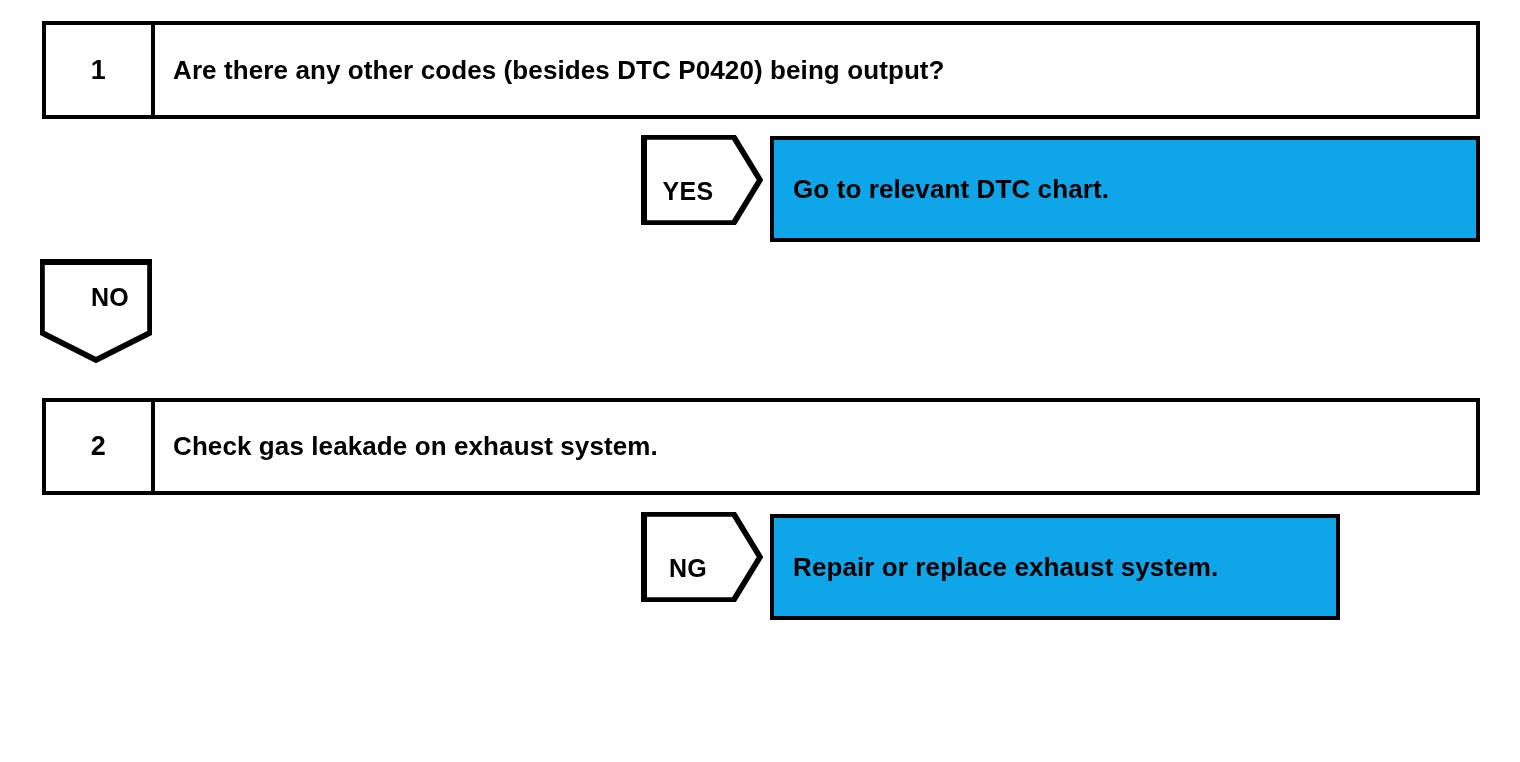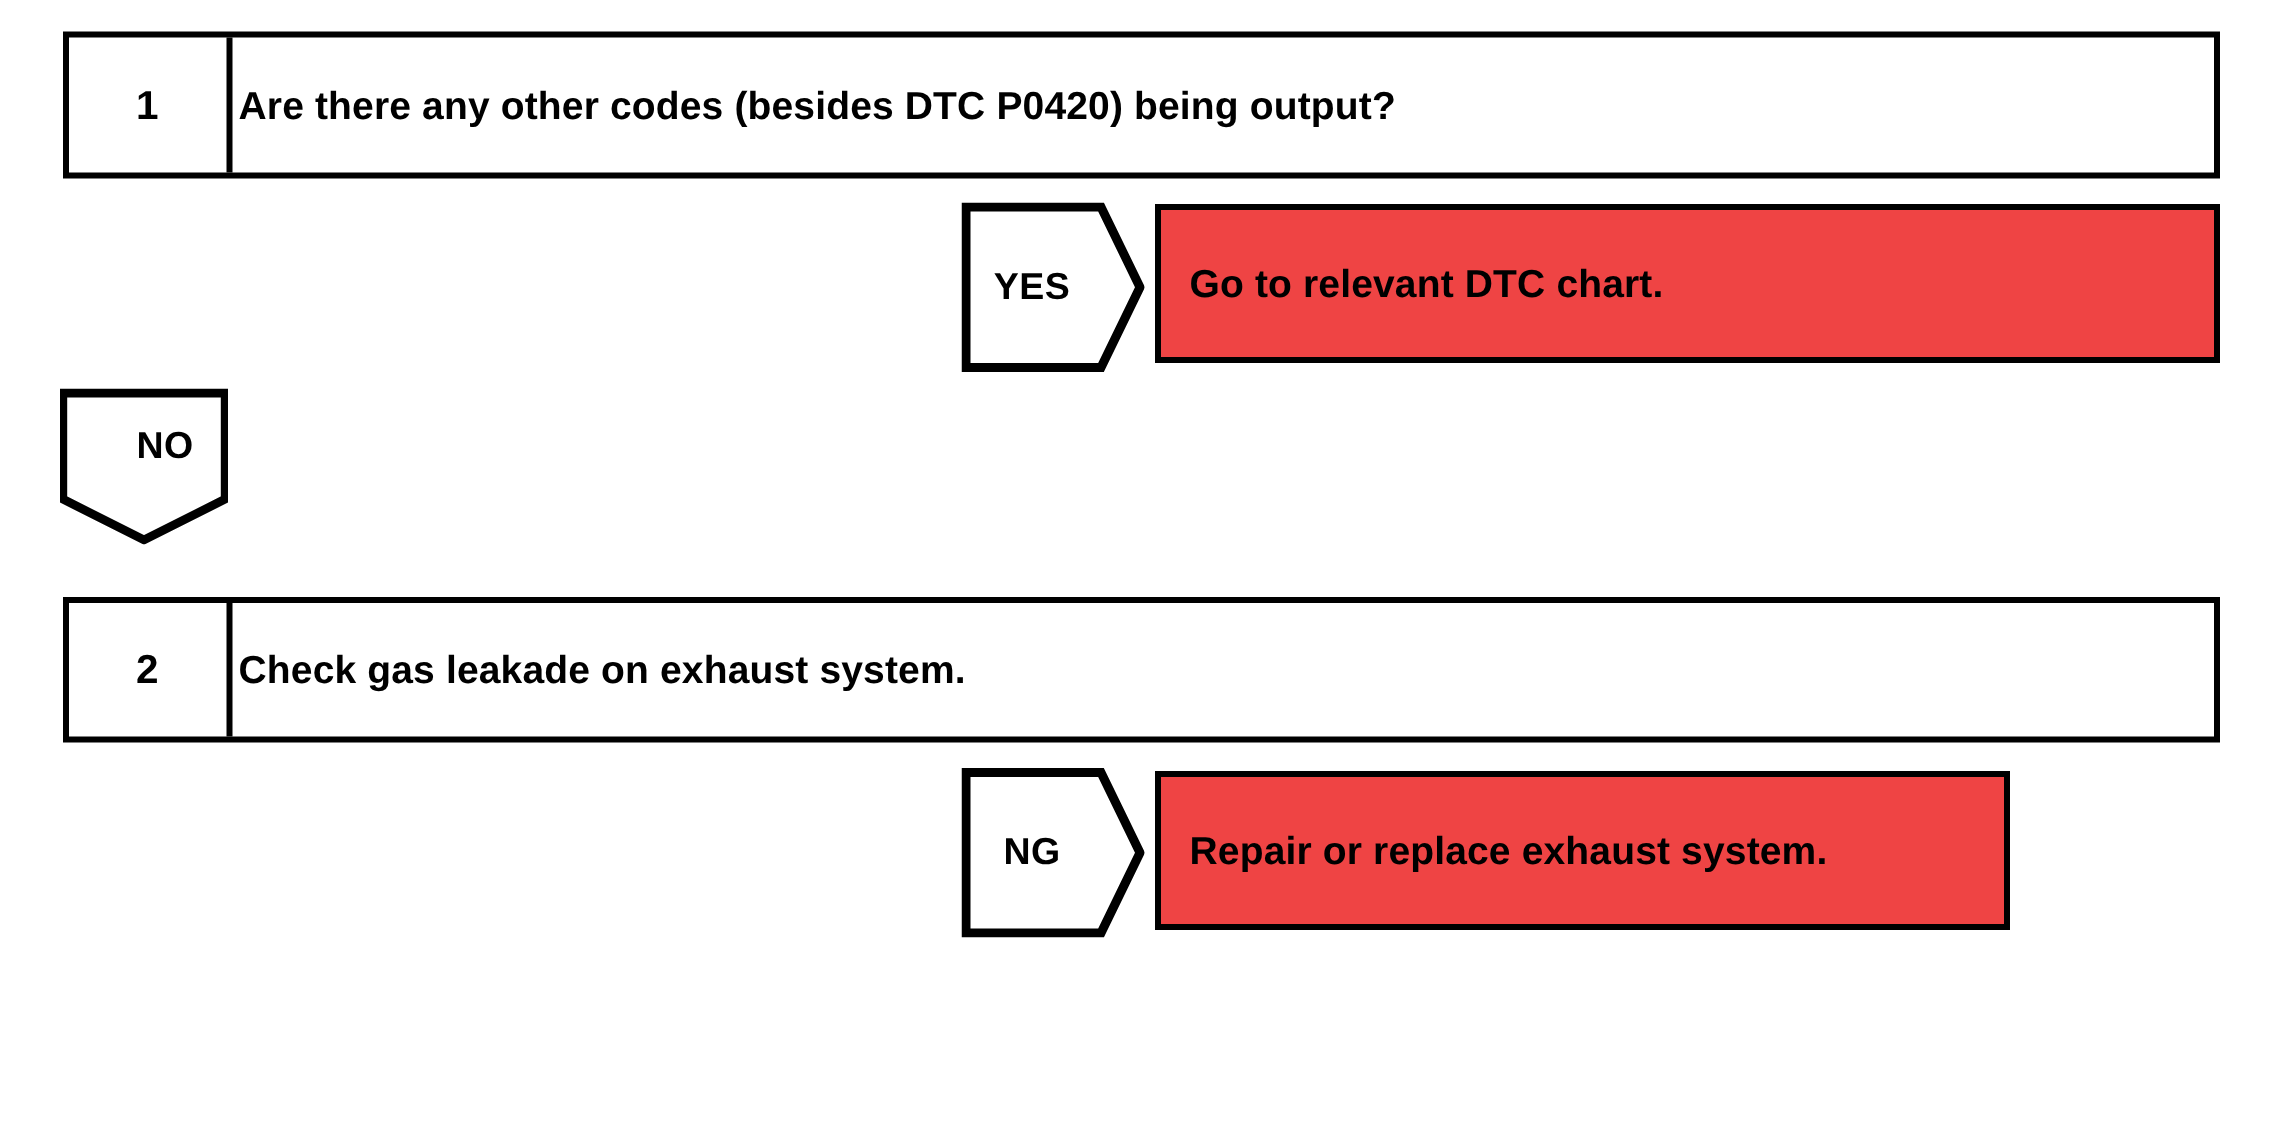--- a/index.html
+++ b/index.html
@@ -39,33 +39,33 @@
     justify-content: center;
     font-size: 27px;
     font-weight: bold;
     color: #000000;
     letter-spacing: 0.5px;
   }
   .step-text {
     flex: 1 1 auto;
     display: flex;
     align-items: center;
-    padding-left: 4px;
+    padding-left: 18px;
     font-size: 26px;
     font-weight: bold;
     color: #000000;
     letter-spacing: 0.1px;
     white-space: nowrap;
   }
 
   
   .branch-tag-right {
     position: absolute;
     width: 122px;
-    height: 113px;
+    height: 90px;
   }
   .branch-tag-right svg {
     position: absolute;
     inset: 0;
     width: 100%;
     height: 100%;
     display: block;
   }
   .branch-tag-right .tag-label {
     position: absolute;
@@ -108,21 +108,21 @@
     font-weight: bold;
     color: #000000;
     letter-spacing: 0.3px;
   }
 
   
   .result-box {
     position: absolute;
     box-sizing: border-box;
     border: 4px solid #000000;
-    background: #ef4444;
+    background: #0ea5e9;
     display: flex;
     align-items: center;
     padding-left: 19px;
     font-size: 26px;
     font-weight: bold;
     color: #000000;
     letter-spacing: 0.1px;
     white-space: nowrap;
   }
 </style>

